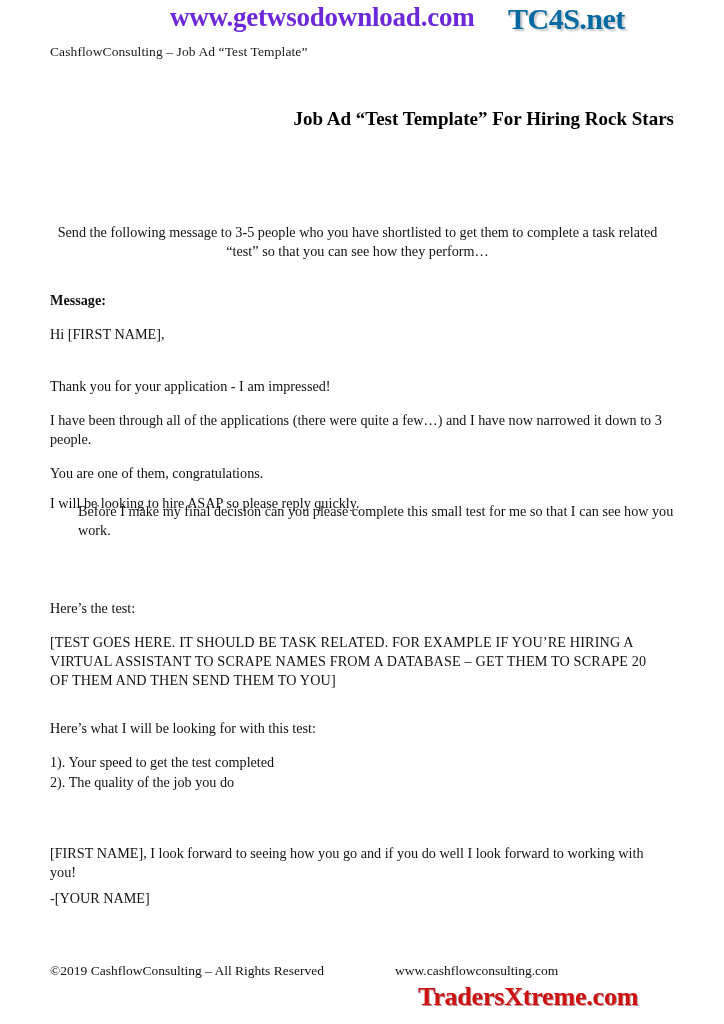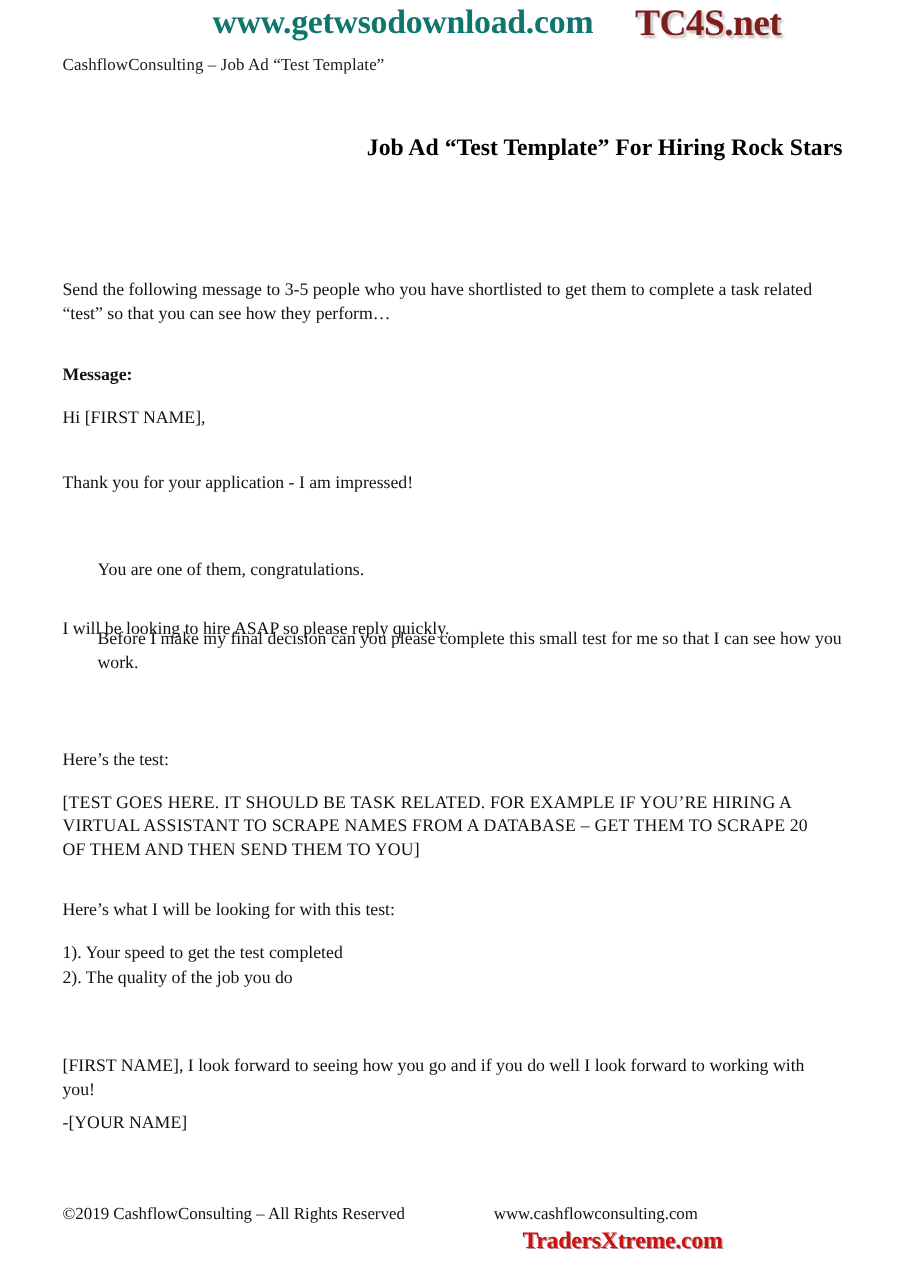--- a/index.html
+++ b/index.html
@@ -58,26 +58,26 @@
     position: absolute;
     left: 0;
     width: 615px;
     font-size: 14.2px;
     line-height: 19px;
     font-family: "Liberation Serif", serif;
     color: #111111;
     white-space: pre-line;
   }
 
-  .p-intro { top: 223px; }
+  .p-intro { top: 223px; text-align: center; }
   .p-message-label { top: 291px; font-weight: bold; }
   .p-hi { top: 325px; }
   .p-thanks { top: 377px; }
   .p-narrowed { top: 411px; }
-  .p-oneofthem { top: 447px; margin-left: 28px; }
+  .p-oneofthem { top: 464px; }
   .p-asap { top: 494px; }
   .p-before { top: 502px; margin-left: 28px; }
   .p-heres { top: 599px; }
   .p-test-body { top: 633px; letter-spacing: 0.15px; }
   .p-lookingfor { top: 719px; }
   .p-list { top: 753px; line-height: 19.5px; }
   .p-closing { top: 844px; }
   .p-signature { top: 889px; }
 
   .footer {
@@ -107,32 +107,32 @@
     pointer-events: none;
     user-select: none;
   }
 
   .wm-top {
     top: 2px;
     left: 170px;
     font-family: "Liberation Serif", serif;
     font-size: 27px;
     font-weight: bold;
-    color: #0f766e;
+    color: #6d28d9;
     letter-spacing: -0.2px;
     text-shadow: 0 1px 0 rgba(255,255,255,0.6);
   }
 
   .wm-tc4s {
     top: 2px;
     left: 508px;
     font-family: "Liberation Serif", serif;
     font-size: 30px;
     font-weight: bold;
-    color: #7f1d1d;
+    color: #0369a1;
     letter-spacing: -0.5px;
     text-shadow: 1px 1px 0 #d8d8d8, 2px 2px 2px rgba(0,0,0,0.25);
     text-align: right;
   }
 
   .wm-dlsub {
     top: 487px;
     left: 215px;
     font-family: "Liberation Sans", sans-serif;
     font-size: 33px;
@@ -143,21 +143,21 @@
     text-shadow:
       2px 2px 0 #7a0a0a,
       -1px -1px 0 #ffffff,
       3px 3px 4px rgba(0,0,0,0.35);
   }
 
   .wm-traders {
     top: 982px;
     left: 418px;
     font-family: "Liberation Serif", serif;
-    font-size: 19px;
+    font-size: 26px;
     font-weight: bold;
     color: #cc1111;
     letter-spacing: -0.2px;
     text-shadow: 1px 1px 0 rgba(120,0,0,0.45);
   }
 </style>
 </head>
 <body>
 
 <div class="page">
@@ -169,20 +169,21 @@
     <div class="doc-title">Job Ad “Test Template” For Hiring Rock Stars</div>
 
     <div class="para p-intro">Send the following message to 3-5 people who you have shortlisted to get them to complete a task related “test” so that you can see how they perform…</div>
 
     <div class="para p-message-label">Message:</div>
 
     <div class="para p-hi">Hi [FIRST NAME],</div>
 
     <div class="para p-thanks">Thank you for your application - I am impressed!</div>
 
+    <div class="para p-narrowed">I have been through all of the applications (there were quite a few…) and I have now narrowed it down to 3 people.</div>
 
     <div class="para p-oneofthem">You are one of them, congratulations.</div>
 
     <div class="para p-asap">I will be looking to hire ASAP so please reply quickly.</div>
 
     <div class="para p-before">Before I make my final decision can you please complete this small test for me so that I can see how you work.</div>
 
     <div class="para p-heres">Here’s the test:</div>
 
     <div class="para p-test-body">[TEST GOES HERE.  IT SHOULD BE TASK RELATED.  FOR EXAMPLE IF YOU’RE HIRING A VIRTUAL ASSISTANT TO SCRAPE NAMES FROM A DATABASE – GET THEM TO SCRAPE 20 OF THEM AND THEN SEND THEM TO YOU]</div>

